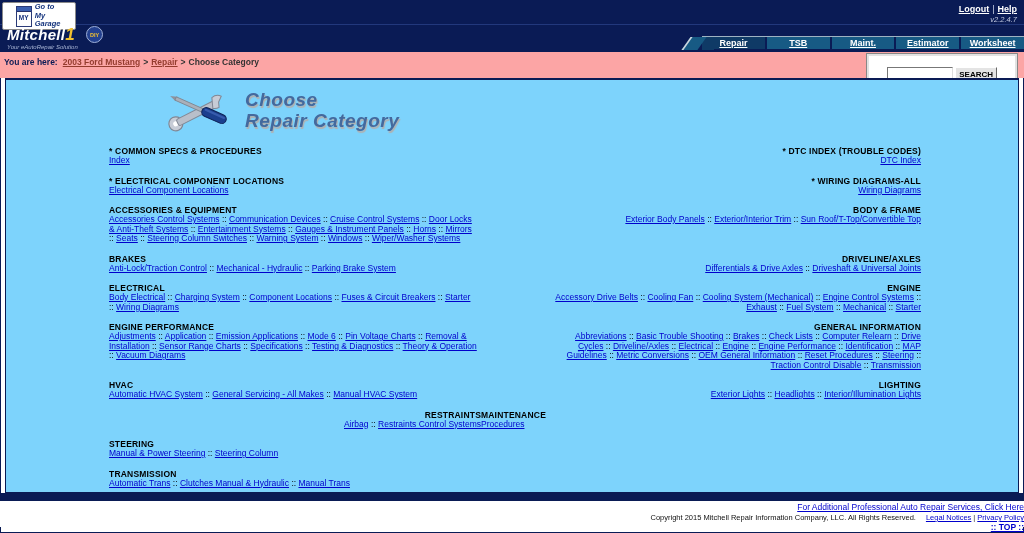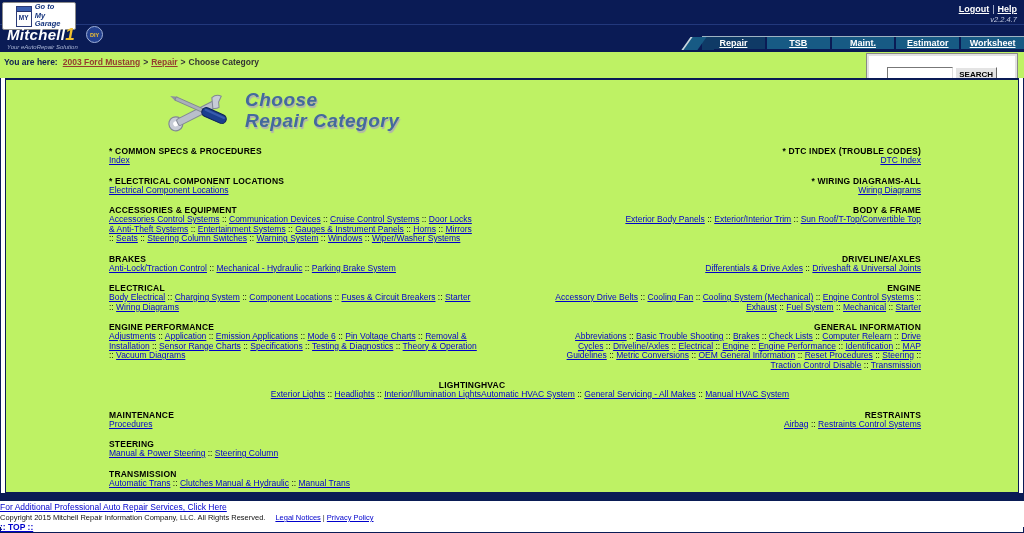--- a/index.html
+++ b/index.html
@@ -35,52 +35,52 @@
   .tab-strip { position:absolute; top:36px; right:0; width:322px; height:13px; background:#175a84;
     display:flex; border-top:1px solid #9fb3c2; }
   .tab-strip::before { content:""; position:absolute; left:-16px; top:0; width:14px; height:13px;
     background:#175a84; transform:skewX(-35deg); border-left:2px solid #cdd6de; }
   .tab { flex:1; text-align:center; font-size:9px; font-weight:bold; color:#fff; text-decoration:underline;
     line-height:13px; border-left:2px solid #0a1b55; cursor:pointer; }
   .tab:first-child { border-left:none; }
   .tab.active { background:#0f3a66; }
   .tab-underbar { position:absolute; top:49px; right:0; width:310px; height:3px; background:#0a1b55; }
   
-  .breadcrumb-row { position:absolute; top:52px; left:0; width:1024px; height:26px; background:#bef264; }
+  .breadcrumb-row { position:absolute; top:52px; left:0; width:1024px; height:26px; background:#fca5a5; }
   .breadcrumb { position:absolute; left:4px; top:5px; font-size:8.5px; color:#222; white-space:nowrap; }
   .crumb-prefix { font-weight:bold; color:#0a1b55; margin-right:5px; }
   .crumb-link { color:#943c2e; font-weight:bold; text-decoration:underline; cursor:pointer; }
   .crumb-sep { margin:0 3px; color:#333; font-weight:bold; }
   .crumb-current { font-weight:bold; color:#333; }
   .search-box { position:absolute; top:1px; right:6px; width:152px; height:21px; background:#fff;
     border:1px solid #888; box-shadow:0 0 0 2px #e2e2e2 inset; display:flex; align-items:center;
     padding:20px; gap:2px; box-sizing:border-box; }
   .search-input { flex:1; height:13px; min-width:10px; border:1px solid #777; border-right-color:#ddd;
     border-bottom-color:#ddd; font-size:9px; padding:0 2px; font-family:inherit; }
   .search-button { height:15px; font-size:8px; font-weight:bold; background:#e4e4e4; color:#000;
     border:1px solid; border-color:#fff #666 #666 #fff; padding:0 3px; cursor:pointer; font-family:inherit; line-height:11px; }
   
-  .main-panel { position:absolute; top:78px; left:5px; right:5px; bottom:40px; background:#bef264;
+  .main-panel { position:absolute; top:78px; left:5px; right:5px; bottom:40px; background:#7dd3fc;
     border:1px solid #0a1b55; border-top-width:2px; }
   .title-block { position:absolute; left:155px; top:6px; display:flex; align-items:flex-start; gap:8px; }
   .tools-svg { width:76px; height:50px; }
   .page-title { font-size:19px; font-weight:bold; font-style:italic; color:#44699d; line-height:21px;
     letter-spacing:0.5px; margin-top:3px; text-shadow:1px 2px 1px #b0b0b0; }
   .cat-grid { position:absolute; left:103px; top:66px; right:30px; }
   .cat-row { display:flex; margin-bottom:10px; }
   .cat-cell { box-sizing:border-box; }
   .cat-cell.left { width:440px; padding-right:72px; flex:none; }
   .cat-cell.right { width:372px; flex:none;text-align:right; }
   .cat-heading { font-size:8.5px; font-weight:bold; color:#000; letter-spacing:0.2px; line-height:10px; }
   .cat-links { font-size:8.5px; line-height:9.5px; color:#000; }
   .cat-link { color:#0000cc; text-decoration:underline; cursor:pointer; }
   .link-sep { color:#000; }
   
   .footer-bar-navy { position:absolute; top:493px; left:0; width:1024px; height:8px; background:#0a1b55; }
-  .footer { position:absolute; top:501px; left:0; width:1024px; height:26px; background:#fff; text-align:left; }
+  .footer { position:absolute; top:501px; left:0; width:1024px; height:26px; background:#fff; text-align:right; }
   .f-link { color:#0000cc; text-decoration:underline; cursor:pointer; }
   .f-services { font-size:8.5px; margin-top:1px; }
   .copyright { font-size:7.5px; color:#111; margin-top:1px; }
   .copyright .f-link { margin-left:0; }
   .copyright .gap { display:inline-block; width:10px; }
   .copyright .pipe { margin:0 2px; color:#333; }
   .f-top { font-size:8.5px; font-weight:bold; margin-top:0; }
 </style>
 </head>
 <body>
@@ -206,37 +206,37 @@
           <div class="cat-cell left">
             <div class="cat-heading">ENGINE PERFORMANCE</div>
             <div class="cat-links"><a class="cat-link">Adjustments</a><span class="link-sep"> :: </span><a class="cat-link">Application</a><span class="link-sep"> :: </span><a class="cat-link">Emission Applications</a><span class="link-sep"> :: </span><a class="cat-link">Mode 6</a><span class="link-sep"> :: </span><a class="cat-link">Pin Voltage Charts</a><span class="link-sep"> :: </span><a class="cat-link">Removal &amp; Installation</a><span class="link-sep"> :: </span><a class="cat-link">Sensor Range Charts</a><span class="link-sep"> :: </span><a class="cat-link">Specifications</a><span class="link-sep"> :: </span><a class="cat-link">Testing &amp; Diagnostics</a><span class="link-sep"> :: </span><a class="cat-link">Theory &amp; Operation</a><span class="link-sep"> :: </span><a class="cat-link">Vacuum Diagrams</a></div>
           </div>
           <div class="cat-cell right">
             <div class="cat-heading">GENERAL INFORMATION</div>
             <div class="cat-links"><a class="cat-link">Abbreviations</a><span class="link-sep"> :: </span><a class="cat-link">Basic Trouble Shooting</a><span class="link-sep"> :: </span><a class="cat-link">Brakes</a><span class="link-sep"> :: </span><a class="cat-link">Check Lists</a><span class="link-sep"> :: </span><a class="cat-link">Computer Relearn</a><span class="link-sep"> :: </span><a class="cat-link">Drive Cycles</a><span class="link-sep"> :: </span><a class="cat-link">Driveline/Axles</a><span class="link-sep"> :: </span><a class="cat-link">Electrical</a><span class="link-sep"> :: </span><a class="cat-link">Engine</a><span class="link-sep"> :: </span><a class="cat-link">Engine Performance</a><span class="link-sep"> :: </span><a class="cat-link">Identification</a><span class="link-sep"> :: </span><a class="cat-link">MAP Guidelines</a><span class="link-sep"> :: </span><a class="cat-link">Metric Conversions</a><span class="link-sep"> :: </span><a class="cat-link">OEM General Information</a><span class="link-sep"> :: </span><a class="cat-link">Reset Procedures</a><span class="link-sep"> :: </span><a class="cat-link">Steering</a><span class="link-sep"> :: </span><a class="cat-link">Traction Control Disable</a><span class="link-sep"> :: </span><a class="cat-link">Transmission</a></div>
           </div>
         </div>
         <div class="cat-row">
+          <div class="cat-cell left">
+            <div class="cat-heading">HVAC</div>
+            <div class="cat-links"><a class="cat-link">Automatic HVAC System</a><span class="link-sep"> :: </span><a class="cat-link">General Servicing - All Makes</a><span class="link-sep"> :: </span><a class="cat-link">Manual HVAC System</a></div>
+          </div>
           <div class="cat-cell right">
             <div class="cat-heading">LIGHTING</div>
             <div class="cat-links"><a class="cat-link">Exterior Lights</a><span class="link-sep"> :: </span><a class="cat-link">Headlights</a><span class="link-sep"> :: </span><a class="cat-link">Interior/Illumination Lights</a></div>
           </div>
-          <div class="cat-cell left">
-            <div class="cat-heading">HVAC</div>
-            <div class="cat-links"><a class="cat-link">Automatic HVAC System</a><span class="link-sep"> :: </span><a class="cat-link">General Servicing - All Makes</a><span class="link-sep"> :: </span><a class="cat-link">Manual HVAC System</a></div>
-          </div>
-        </div>
-        <div class="cat-row">
+        </div>
+        <div class="cat-row">
+          <div class="cat-cell right">
+            <div class="cat-heading">RESTRAINTS</div>
+            <div class="cat-links"><a class="cat-link">Airbag</a><span class="link-sep"> :: </span><a class="cat-link">Restraints Control Systems</a></div>
+          </div>
           <div class="cat-cell left">
             <div class="cat-heading">MAINTENANCE</div>
             <div class="cat-links"><a class="cat-link">Procedures</a></div>
-          </div>
-          <div class="cat-cell right">
-            <div class="cat-heading">RESTRAINTS</div>
-            <div class="cat-links"><a class="cat-link">Airbag</a><span class="link-sep"> :: </span><a class="cat-link">Restraints Control Systems</a></div>
           </div>
         </div>
         <div class="cat-row">
           <div class="cat-cell left">
             <div class="cat-heading">STEERING</div>
             <div class="cat-links"><a class="cat-link">Manual &amp; Power Steering</a><span class="link-sep"> :: </span><a class="cat-link">Steering Column</a></div>
           </div>
         </div>
         <div class="cat-row">
           <div class="cat-cell left">

